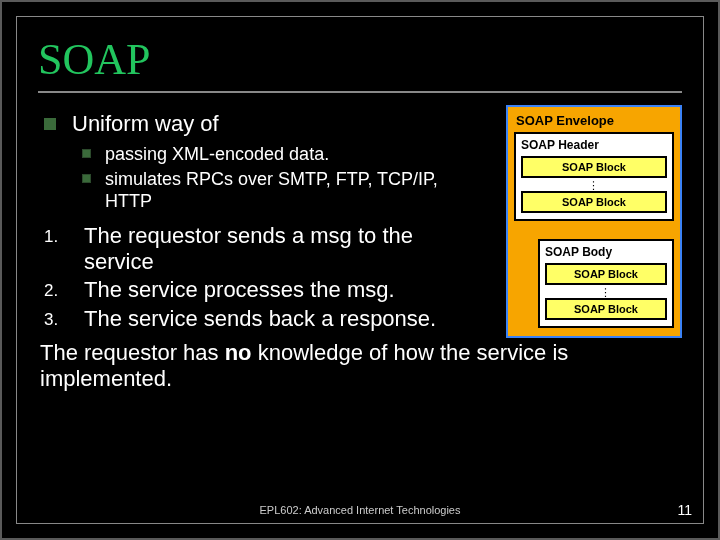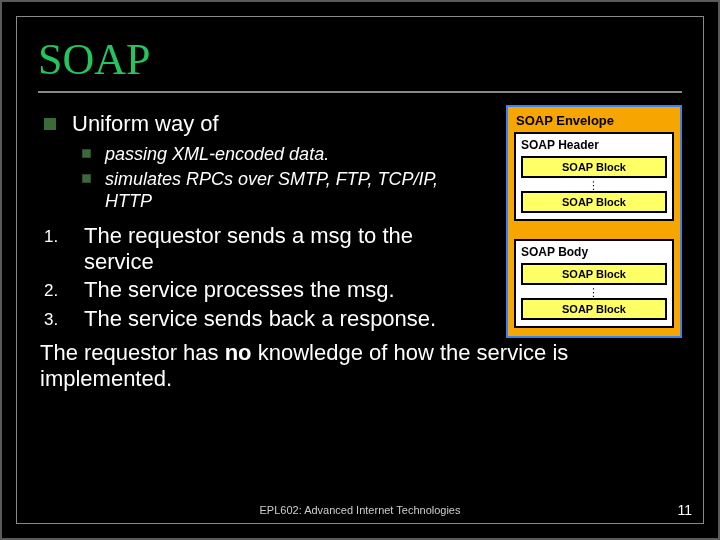--- a/index.html
+++ b/index.html
@@ -33,21 +33,21 @@
   .content {
     display: flex;
     gap: 24px;
     padding: 0 16px;
   }
   .left { flex: 1; color: #fff; }
   .bullet-l1 { display: flex; align-items: flex-start; gap: 16px; margin: 8px 0 6px 6px; font-size: 22px; }
   .sq { width: 12px; height: 12px; background: #3a6a3a; margin-top: 7px; flex: 0 0 auto; }
   .sq-sm { width: 9px; height: 9px; background: #3a6a3a; border: 1px solid #2c4a2c; margin-top: 6px; flex: 0 0 auto; }
   .sub-list { margin-left: 44px; }
-  .bullet-l2 { display: flex; align-items: flex-start; gap: 14px; font-size: 18px; margin: 2px 0; line-height: 1.25; font-style: italic; }
+  .bullet-l2 { display: flex; align-items: flex-start; gap: 14px; font-size: 18px; margin: 2px 0; line-height: 1.25; }
   .num-list { margin-left: 6px; margin-top: 10px; }
   .num-item { display: flex; align-items: flex-start; gap: 18px; font-size: 22px; line-height: 1.2; margin: 2px 0; }
   .num { color: #fff; width: 22px; flex: 0 0 auto; font-size: 17px; padding-top: 4px; }
   .closing { color: #fff; font-size: 22px; line-height: 1.2; margin: 2px 16px 0 18px; }
   .footer {
     position: absolute;
     bottom: 22px;
     left: 0; right: 0;
     text-align: center;
     color: #ccc;
@@ -70,21 +70,21 @@
     background: #f7a500;
     padding: 4px 6px 8px 6px;
   }
   .env-title { font-weight: bold; font-size: 13px; color: #000; padding: 2px 2px 4px 2px; }
   .box {
     background: #fff;
     border: 2px solid #000;
     padding: 4px 5px 6px 5px;
     margin-bottom: 18px;
   }
-  .box:last-child { margin-bottom: 0; }
+  .box:last-child { margin-bottom: 0; margin-left: 24px; }
   .box-title { font-weight: bold; font-size: 12px; color: #000; margin-bottom: 4px; }
   .block {
     background: #ffff66;
     border: 2px solid #000;
     font-size: 11px;
     font-weight: bold;
     color: #000;
     text-align: center;
     padding: 3px 16px;
     margin-bottom: 4px;

